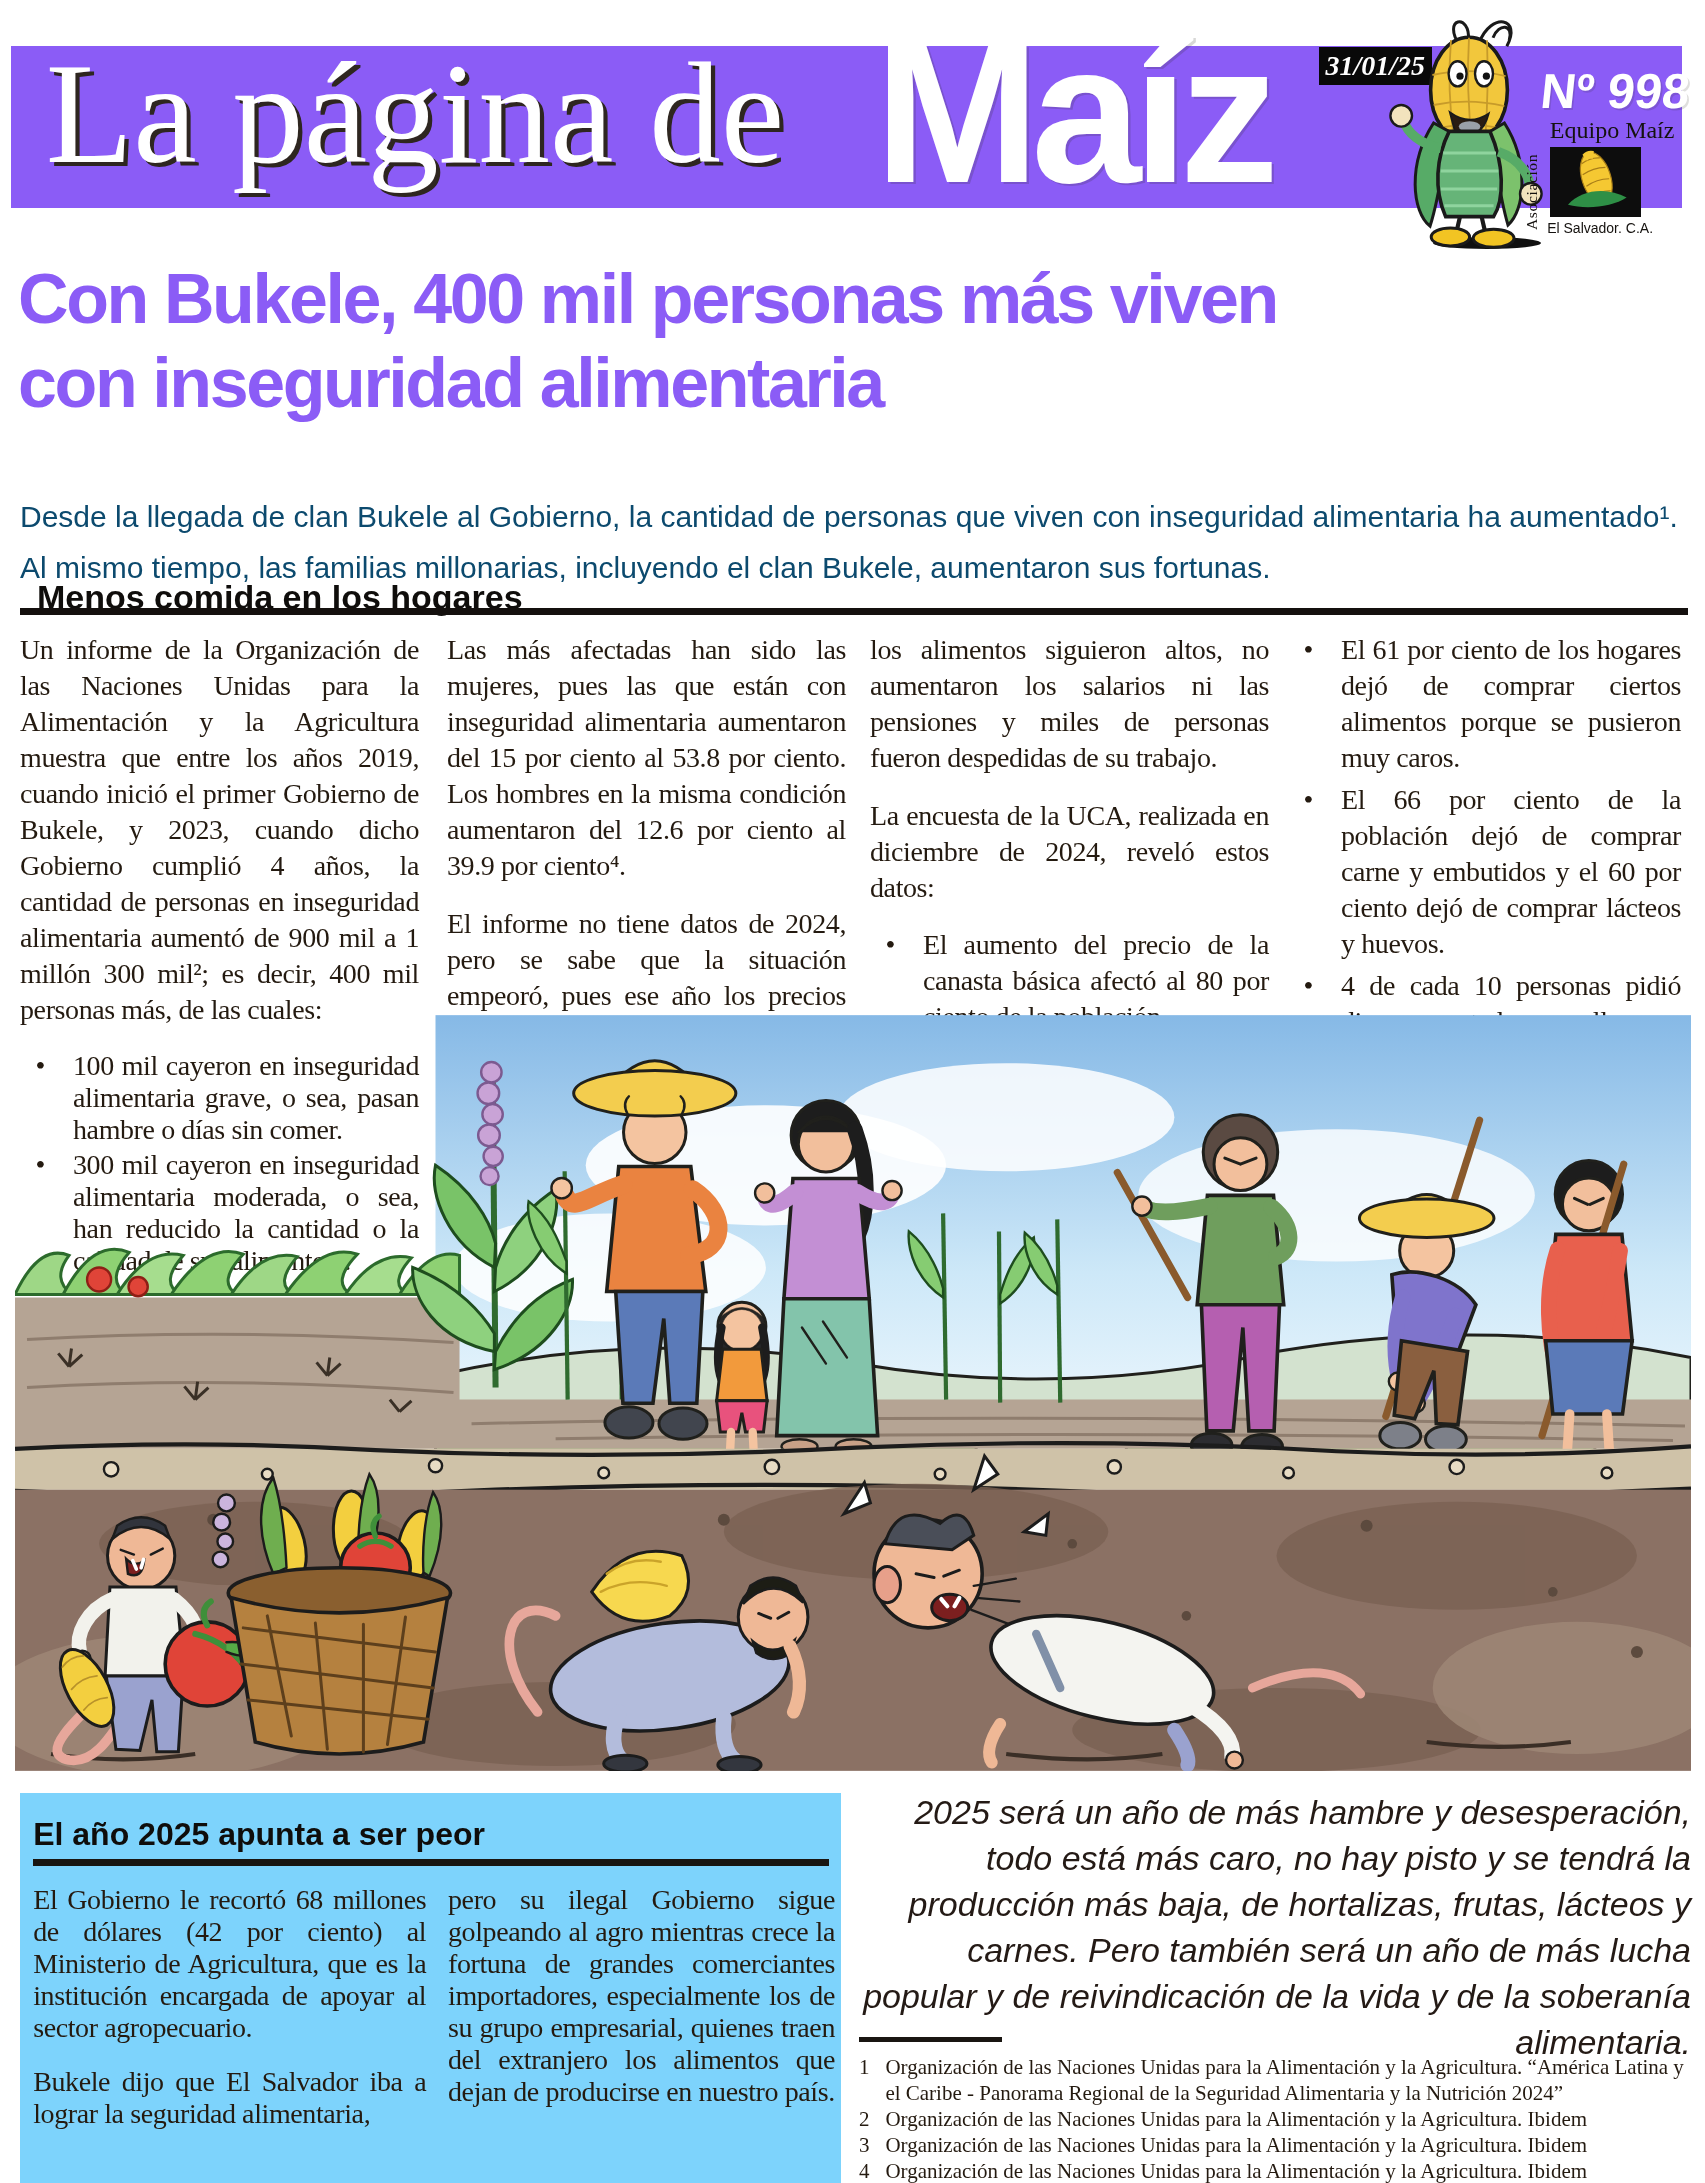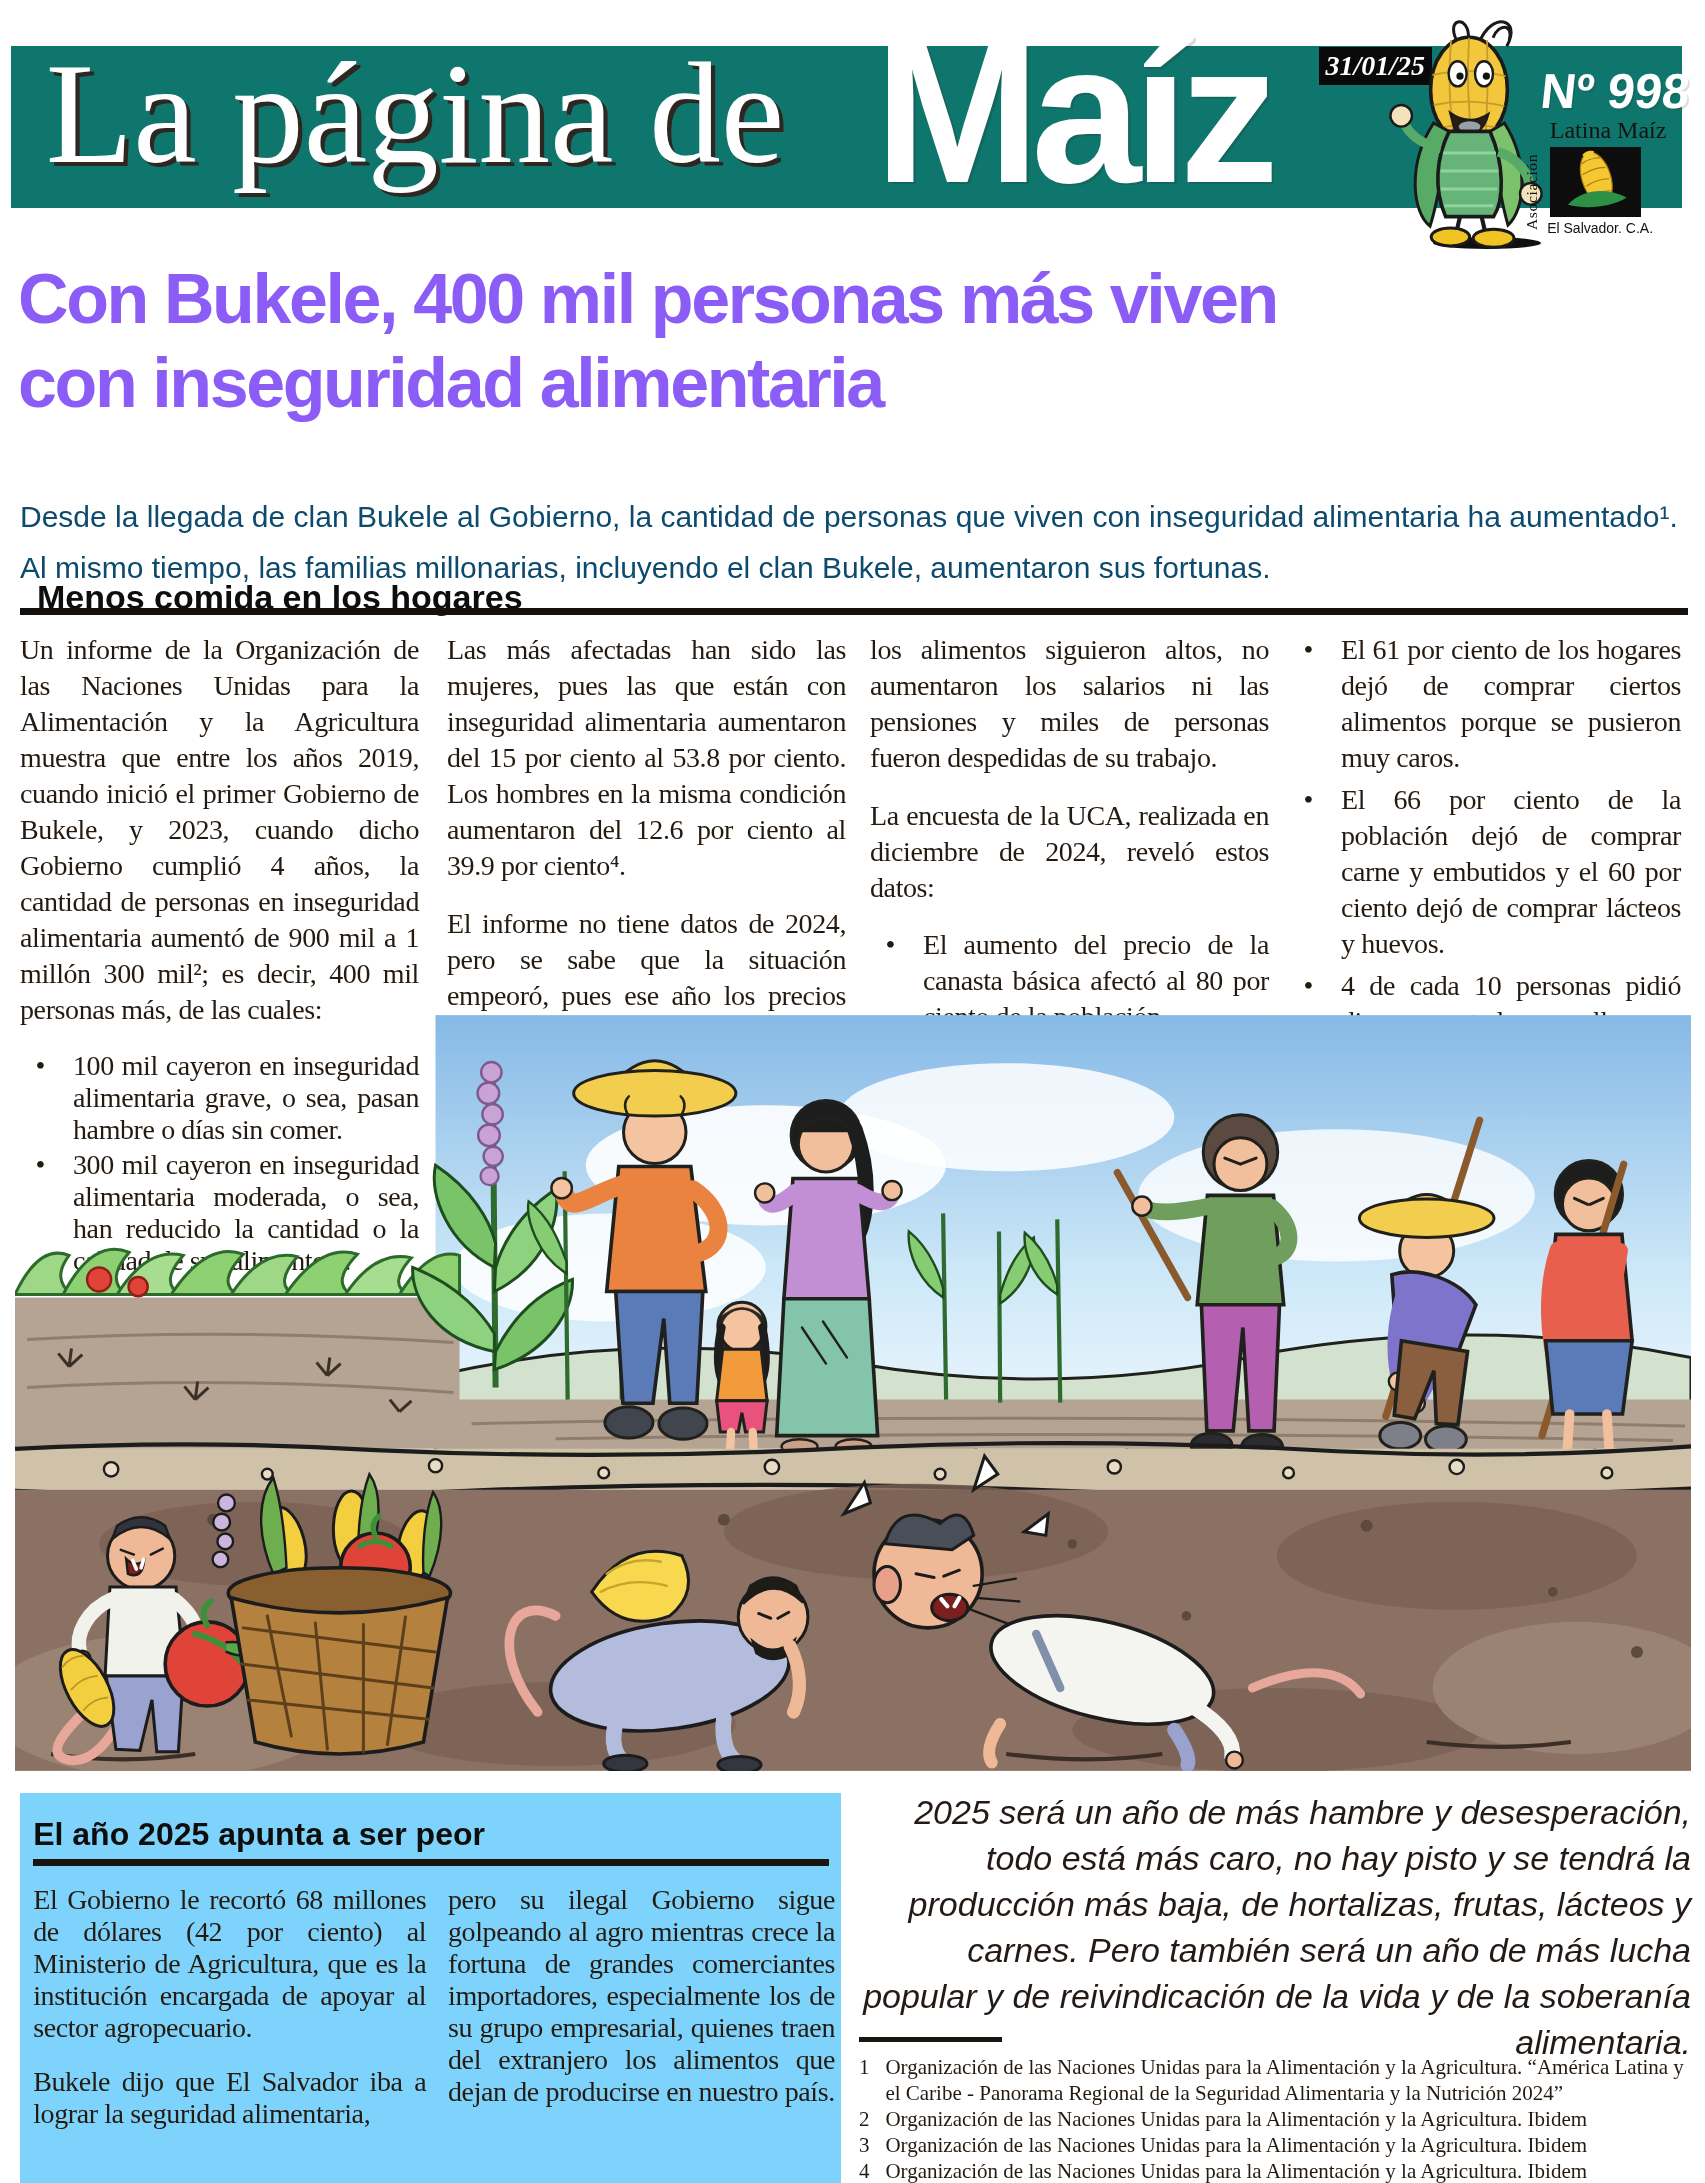--- a/index.html
+++ b/index.html
@@ -1,20 +1,20 @@
 <!DOCTYPE html>
 <html style="font-size:9.6px"><head>
 <meta charset="utf-8">
 <style>
   html,body{margin:0;padding:0;background:#fff;}
   .page{position:relative;width:1706px;height:2183px;background:#fff;overflow:hidden;
         font-family:"Liberation Serif",serif;color:#241a10;}
 
   
-  .band{position:absolute;left:10.8px;top:46px;width:1671px;height:162px;background:#0f766e;}
+  .band{position:absolute;left:10.8px;top:46px;width:1671px;height:162px;background:#8b5cf6;}
   .t-script{position:absolute;left:35px;top:-21.6px;font-family:"Liberation Serif",serif;
             font-size:143px;line-height:180px;color:#fff;white-space:nowrap;
             text-shadow:4.2px 4.2px 0 #2e2620;}
   .t-brand{position:absolute;left:864px;top:-52px;font-family:"Liberation Sans",sans-serif;
            font-weight:bold;font-size:198px;line-height:240px;color:#fff;letter-spacing:-8.4px;
            white-space:nowrap;text-shadow:2.4px 2.4px 0 rgba(40,40,30,.18);}
   .datebox{position:absolute;left:1308px;top:1.2px;width:113px;height:38px;background:#090909;
            color:#fff;font-family:Liberation Serif, serif;font-weight:bold;font-style:italic;
            font-size:28px;line-height:38px;text-align:center;}
   .issue{position:absolute;left:1530px;top:18px;color:#fff;font-family:"Liberation Sans",sans-serif;
@@ -108,21 +108,21 @@
       <circle cx="52" cy="178" r="18" fill="#f2e3bd" stroke="#1a1a1a" stroke-width="4"></circle>
       <path d="M214,238 C254,252 268,282 266,302" fill="none" stroke="#57ab67" stroke-width="16"></path>
       <circle cx="268" cy="308" r="18" fill="#f2e3bd" stroke="#1a1a1a" stroke-width="4"></circle>
       <path d="M150,346 L144,372 M186,346 L192,372" stroke="#1a1a1a" stroke-width="7"></path>
       <ellipse cx="134" cy="380" rx="32" ry="15" fill="#f2c423" stroke="#1a1a1a" stroke-width="5"></ellipse>
       <ellipse cx="206" cy="382" rx="34" ry="15" fill="#f2c423" stroke="#1a1a1a" stroke-width="5"></ellipse>
     </svg>
 
     <div class="logo">
       <span class="asoc">Asociación</span>
-      <span class="equipo">Latina Maíz</span>
+      <span class="equipo">Equipo Maíz</span>
       <div class="lbox">
         <svg viewBox="0 0 152 116" width="91" height="70">
           <g transform="rotate(-18 76 60)">
             <ellipse cx="80" cy="52" rx="24" ry="44" fill="#f5c832" stroke="#a87d18" stroke-width="2"></ellipse>
             <path d="M64,22 Q80,16 96,22 M60,40 Q80,34 100,40 M60,60 Q80,54 100,60 M64,80 Q80,74 96,80" fill="none" stroke="#a87d18" stroke-width="2"></path>
             <path d="M70,8 Q80,2 90,8 L84,20 Q80,16 74,20 Z" fill="#f5c832"></path>
           </g>
           <path d="M30,96 C52,70 96,66 128,84 C104,100 60,104 30,96 Z" fill="#2e8f46"></path>
         </svg>
       </div>

